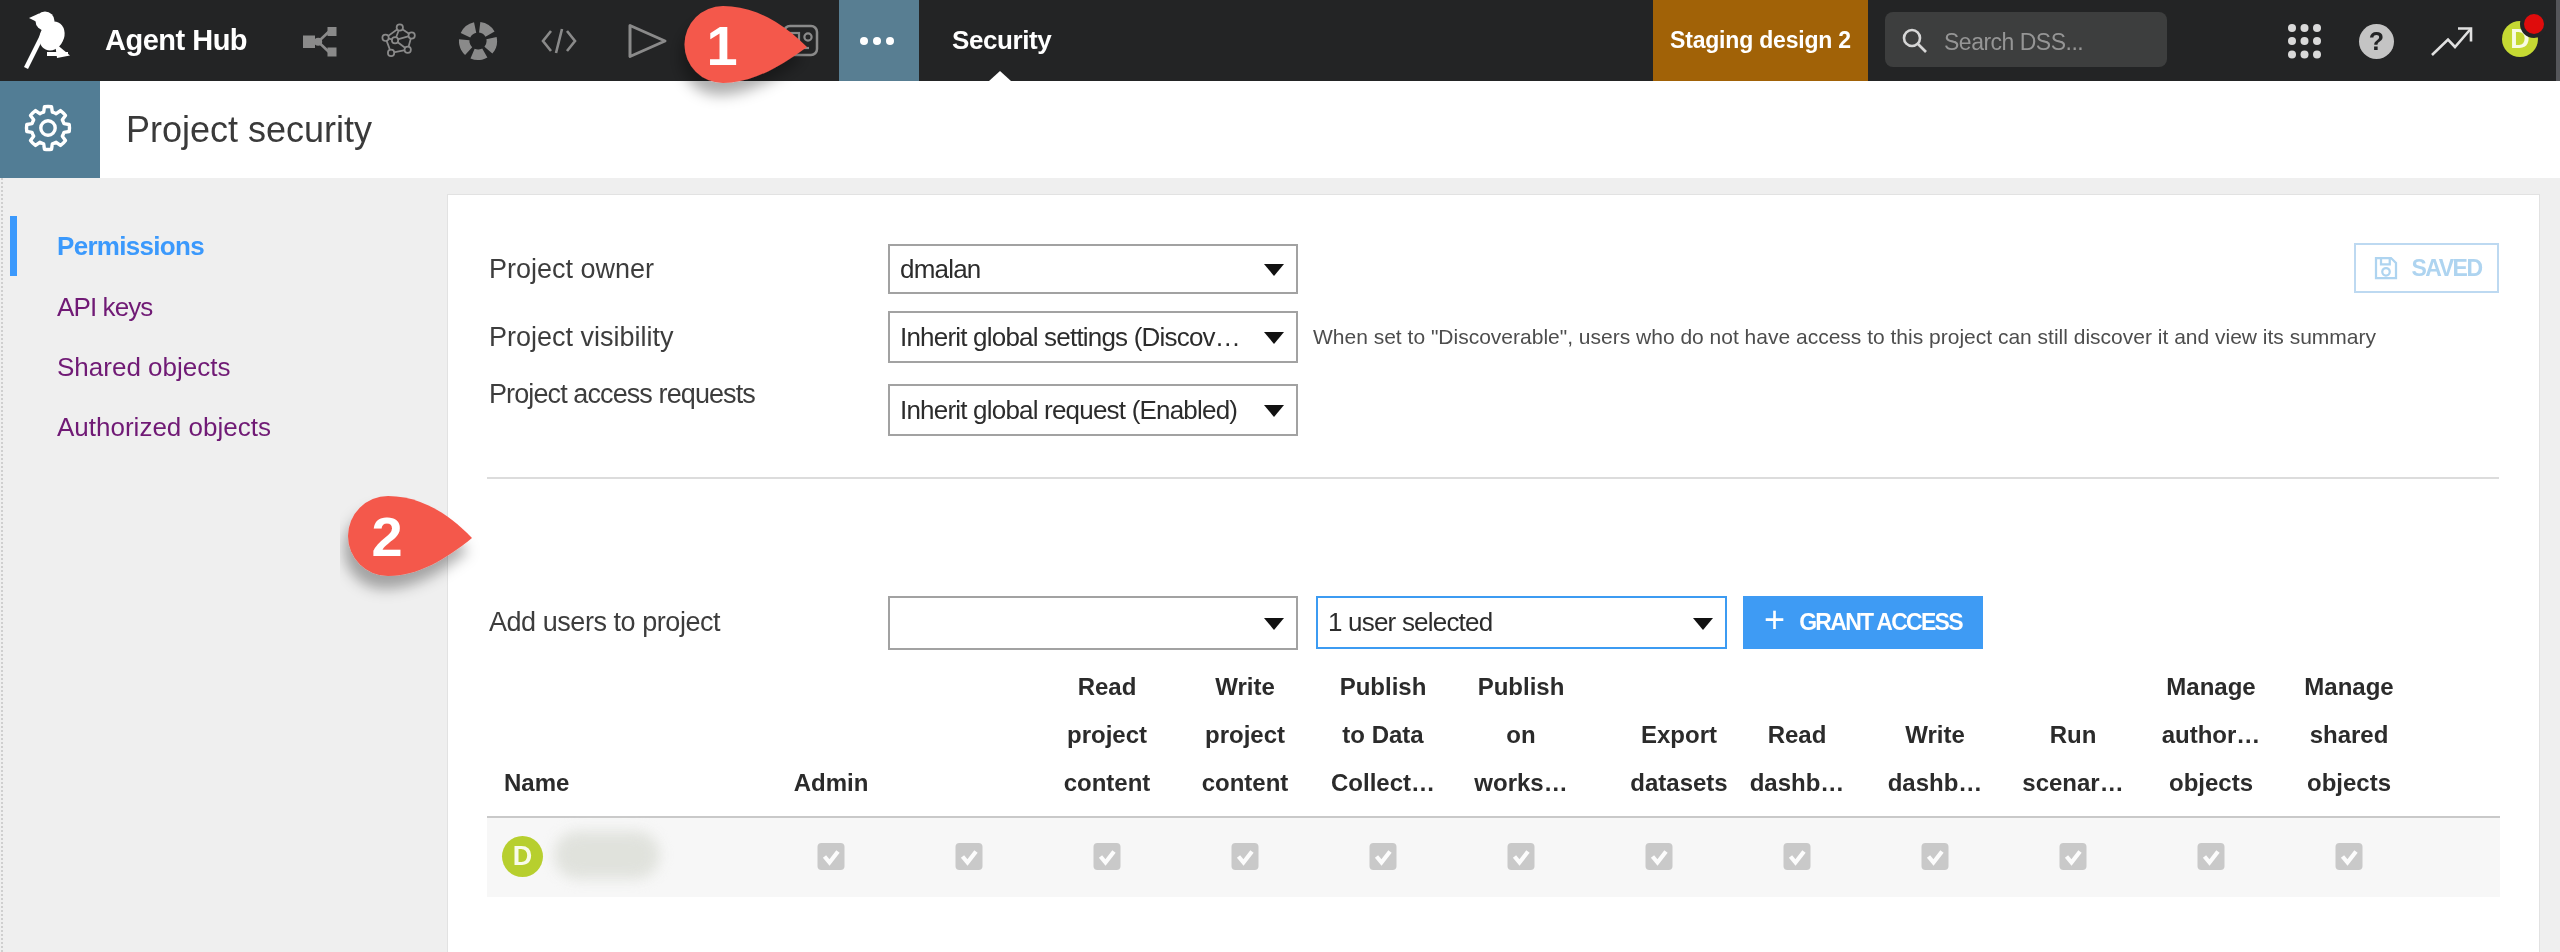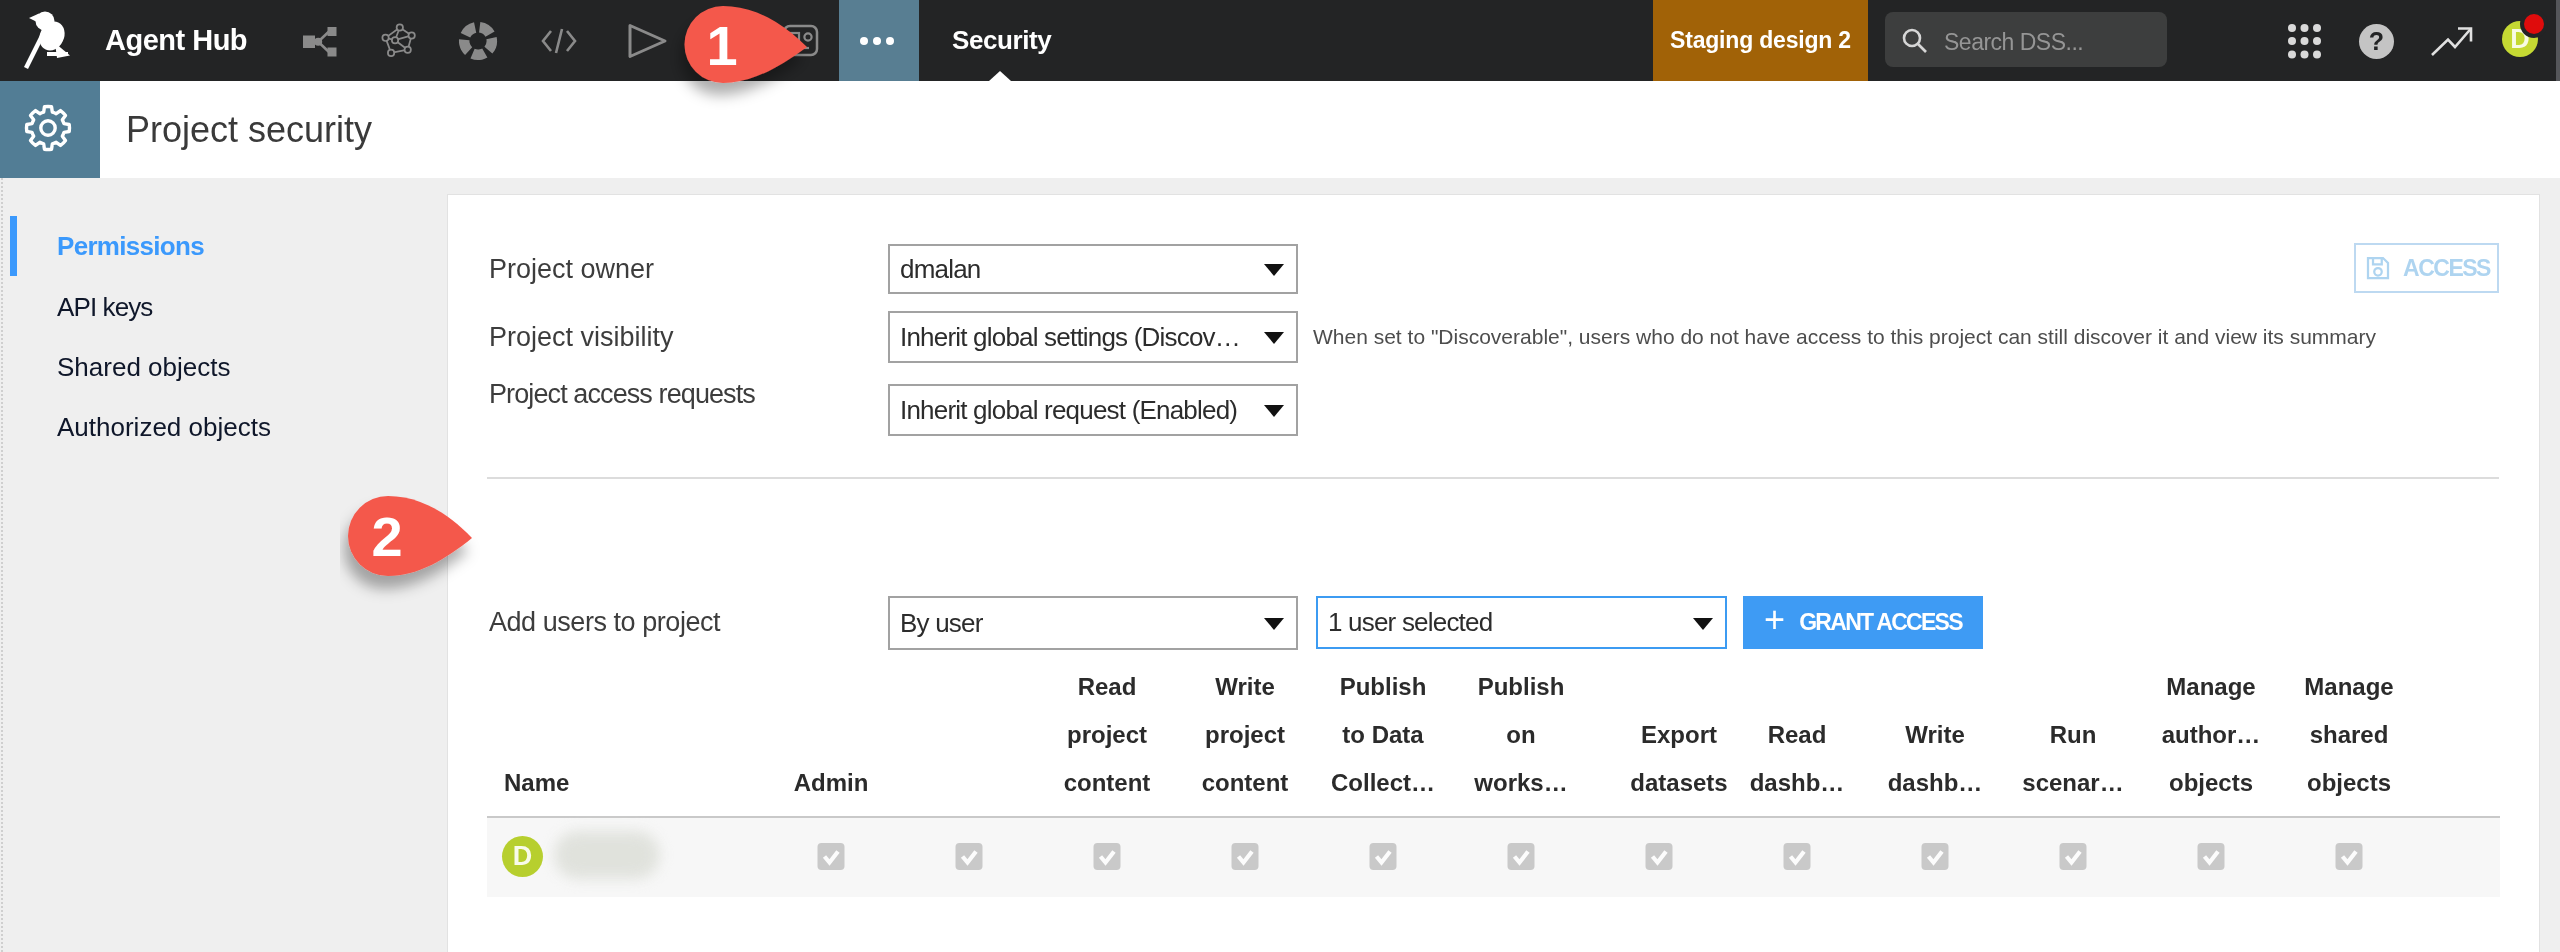--- a/index.html
+++ b/index.html
@@ -6,21 +6,21 @@
 html,body{width:2560px;height:952px;overflow:hidden;background:#efefef;font-family:"Liberation Sans",sans-serif}
 #root{position:relative;width:2560px;height:952px;overflow:hidden}
 .abs{position:absolute}
 .sel{position:absolute;background:#fff;border:2px solid #a2a2a2;color:#2c2c2c}
 .sel .tx{position:absolute;left:10px;right:48px;top:0;bottom:0;display:flex;align-items:center;font-size:26px;letter-spacing:-0.8px;white-space:nowrap;overflow:hidden}
 .sel .tx span{overflow:hidden;text-overflow:ellipsis;white-space:nowrap}
 .sel .car{position:absolute;right:12px;top:50%;margin-top:-5px;width:0;height:0;border-left:10px solid transparent;border-right:10px solid transparent;border-top:12px solid #111}
 .lbl{position:absolute;left:489px;font-size:27px;color:#3d3d3d;display:flex;align-items:center;white-space:nowrap}
 .hlp{position:absolute;left:1313px;font-size:21px;color:#4d4d4d;display:flex;align-items:center;white-space:nowrap}
 .th{position:absolute;font-weight:bold;font-size:24px;color:#2b2b2b;line-height:48px;text-align:center;white-space:nowrap}
-.nav{position:absolute;left:57px;font-size:26px;color:#0f172a;display:flex;align-items:center;white-space:nowrap}
+.nav{position:absolute;left:57px;font-size:26px;color:#701a75;display:flex;align-items:center;white-space:nowrap}
 </style>
 </head>
 <body>
 <div id="root">
 
 <div class="abs" style="left:0;top:81px;width:2560px;height:97px;background:#fff"></div>
 <div class="abs" style="left:0;top:178px;width:2560px;height:774px;background:#efefef"></div>
 
 <div class="abs" style="left:0;top:0;width:2560px;height:81px;background:#232425"></div>
 
@@ -154,21 +154,21 @@
     </div>
 
 <div class="abs" style="left:2354px;top:243px;width:145px;height:50px;border:2px solid #bdd9f1;display:flex;align-items:center;justify-content:center;gap:10px">
   <svg width="30" height="30" viewBox="0 0 24 24">
         <g fill="none" stroke="#aed4f0" stroke-width="1.8">
           <path d="M4 4 h12 l4 4 v12 h-16 z"></path>
           <path d="M8 4 v5 h7 v-5"></path>
           <circle cx="12" cy="15" r="3"></circle>
         </g>
       </svg>
-  <span style="font-size:23px;font-weight:bold;letter-spacing:-1.5px;color:#aed4f0">ACCESS</span>
+  <span style="font-size:23px;font-weight:bold;letter-spacing:-1.5px;color:#aed4f0">SAVED</span>
 </div>
 
 <div class="lbl" style="top:311px;height:52px">Project visibility</div>
 <div class="sel" style="left:888px;top:311px;width:410px;height:52px">
       <div class="tx">
         <span>Inherit global settings (Discoverable)</span>
       </div>
       <div class="car"></div>
     </div>
 <div class="hlp" style="top:311px;height:52px">When set to "Discoverable", users who do not have access to this project can still discover it and view its summary</div>
@@ -179,23 +179,20 @@
         <span>Inherit global request (Enabled)</span>
       </div>
       <div class="car"></div>
     </div>
 
 <div class="abs" style="left:487px;top:477px;width:2012px;height:2px;background:#dcdcdc"></div>
 
 
 <div class="lbl" style="top:597px;height:50px;letter-spacing:-0.45px">Add users to project</div>
 <div class="sel" style="left:888px;top:596px;width:410px;height:54px">
-      <div class="tx">
-        <span>By user</span>
-      </div>
       <div class="car"></div>
     </div>
 <div class="sel" style="left:1316px;top:596px;width:411px;height:53px;border:2.5px solid #3c9bf2">
       <div class="tx">
         <span>1 user selected</span>
       </div>
       <div class="car"></div>
     </div>
 <div class="abs" style="left:1743px;top:596px;width:240px;height:53px;background:#3e9bf4;display:flex;align-items:center;justify-content:center;gap:14px">
   <span style="font-size:36px;font-weight:400;color:#fff;margin-top:-5px;flex:none">+</span>

